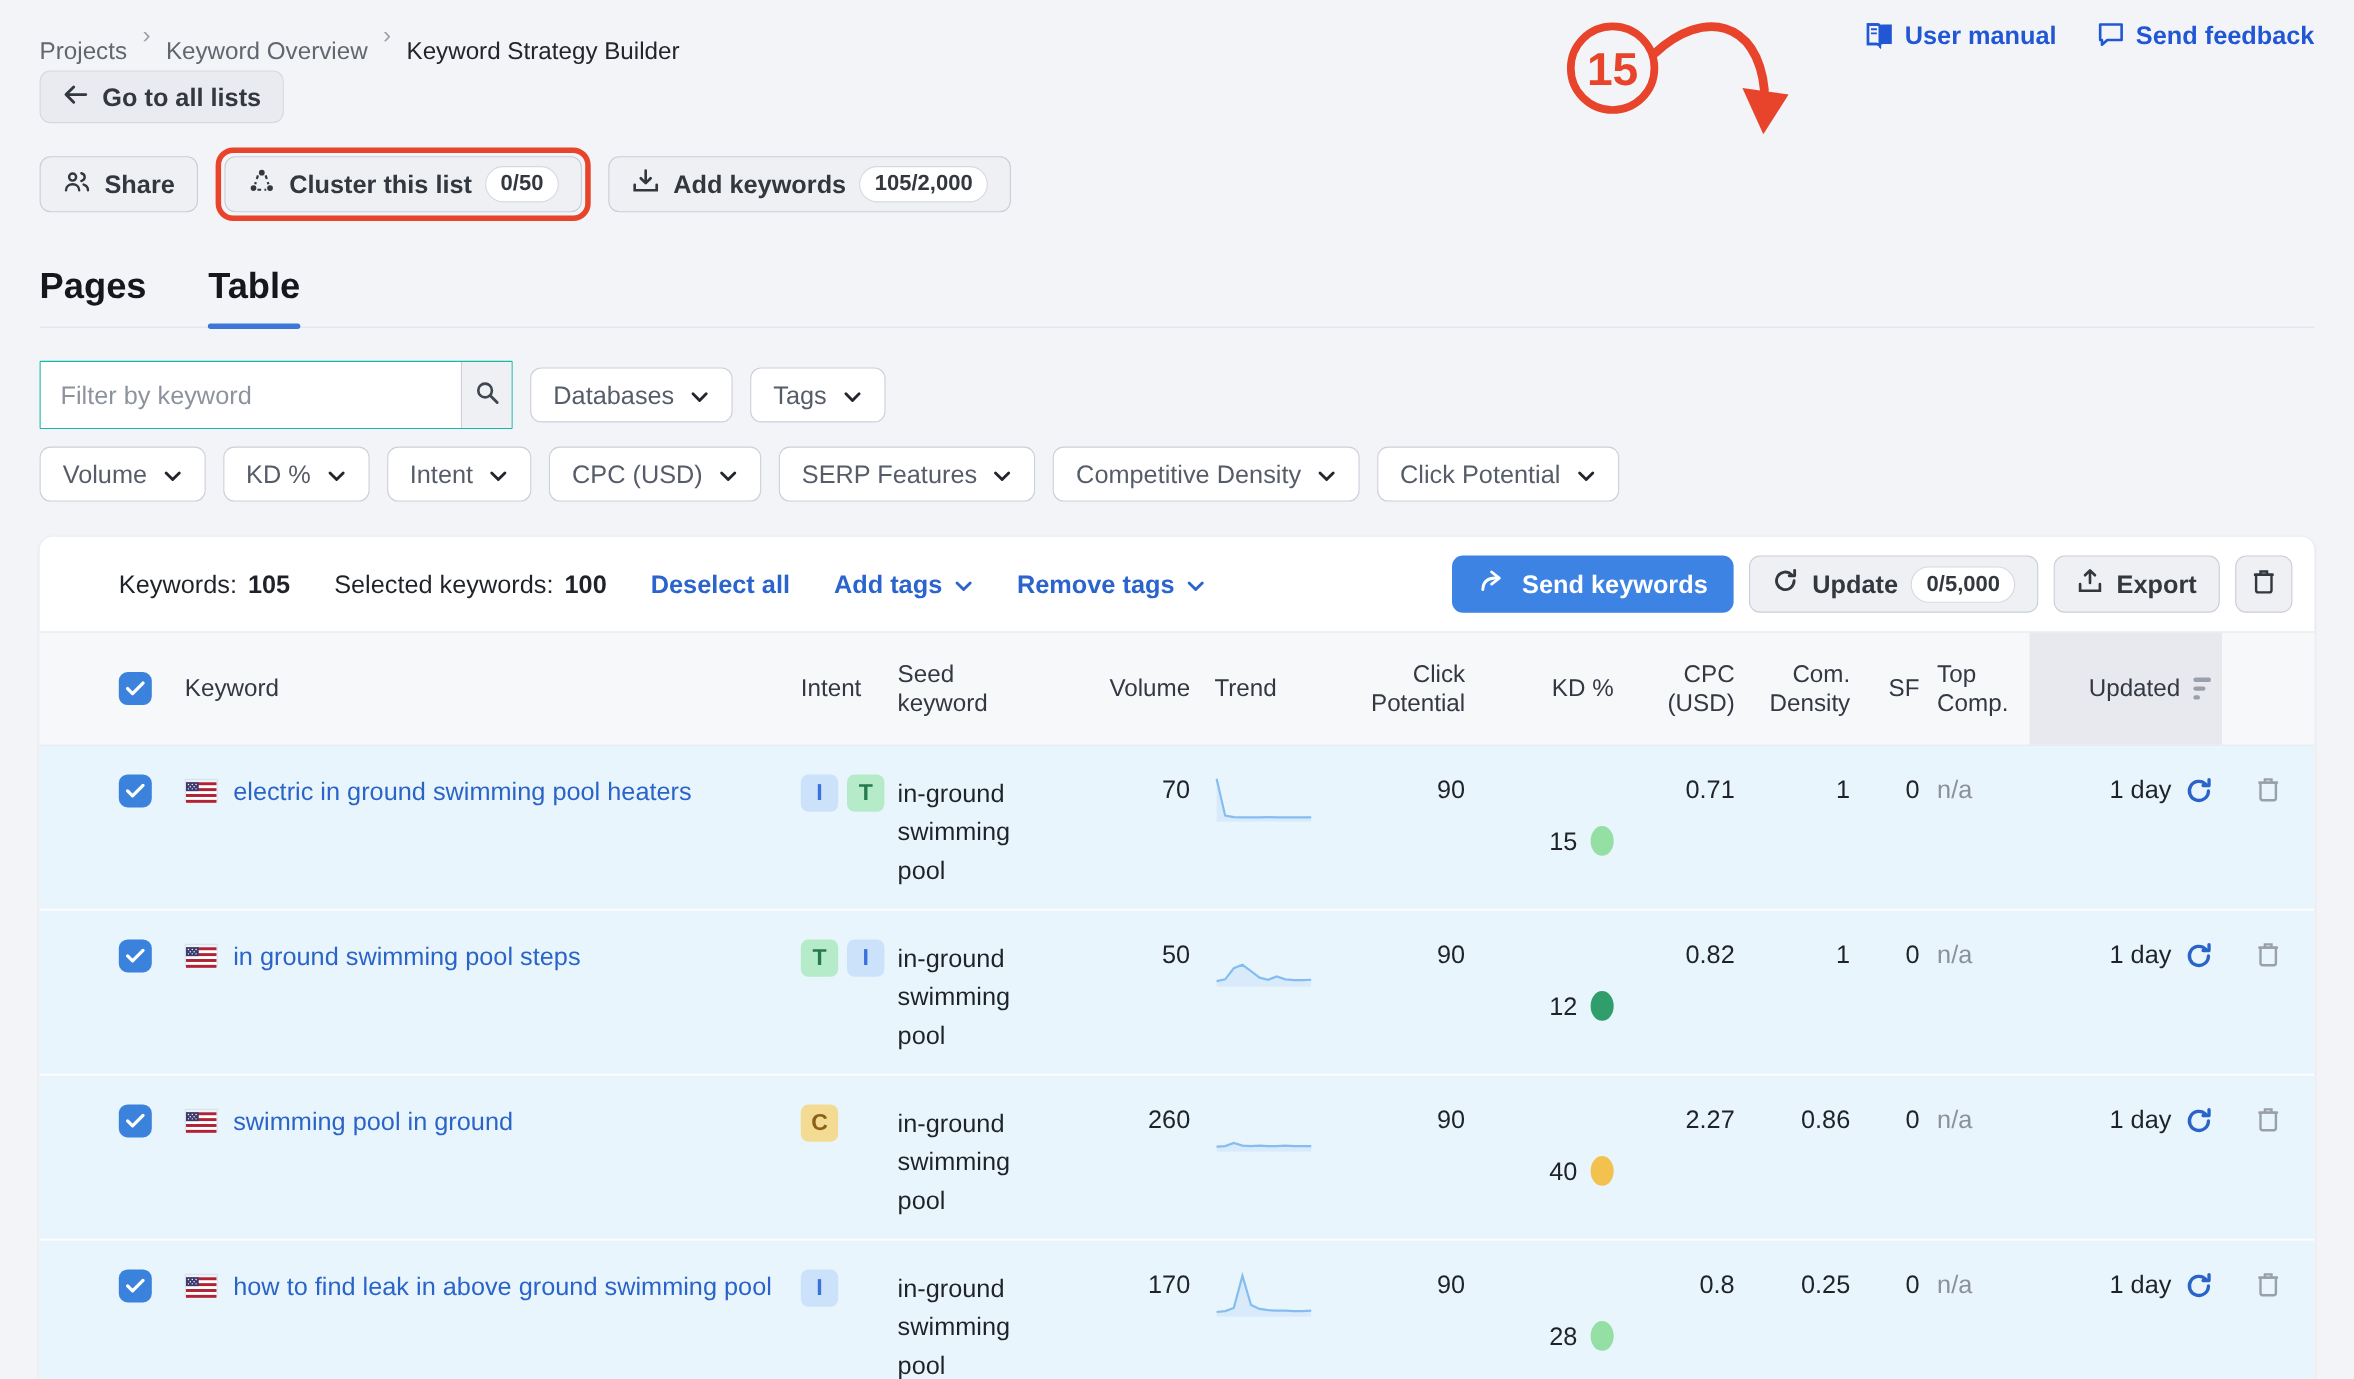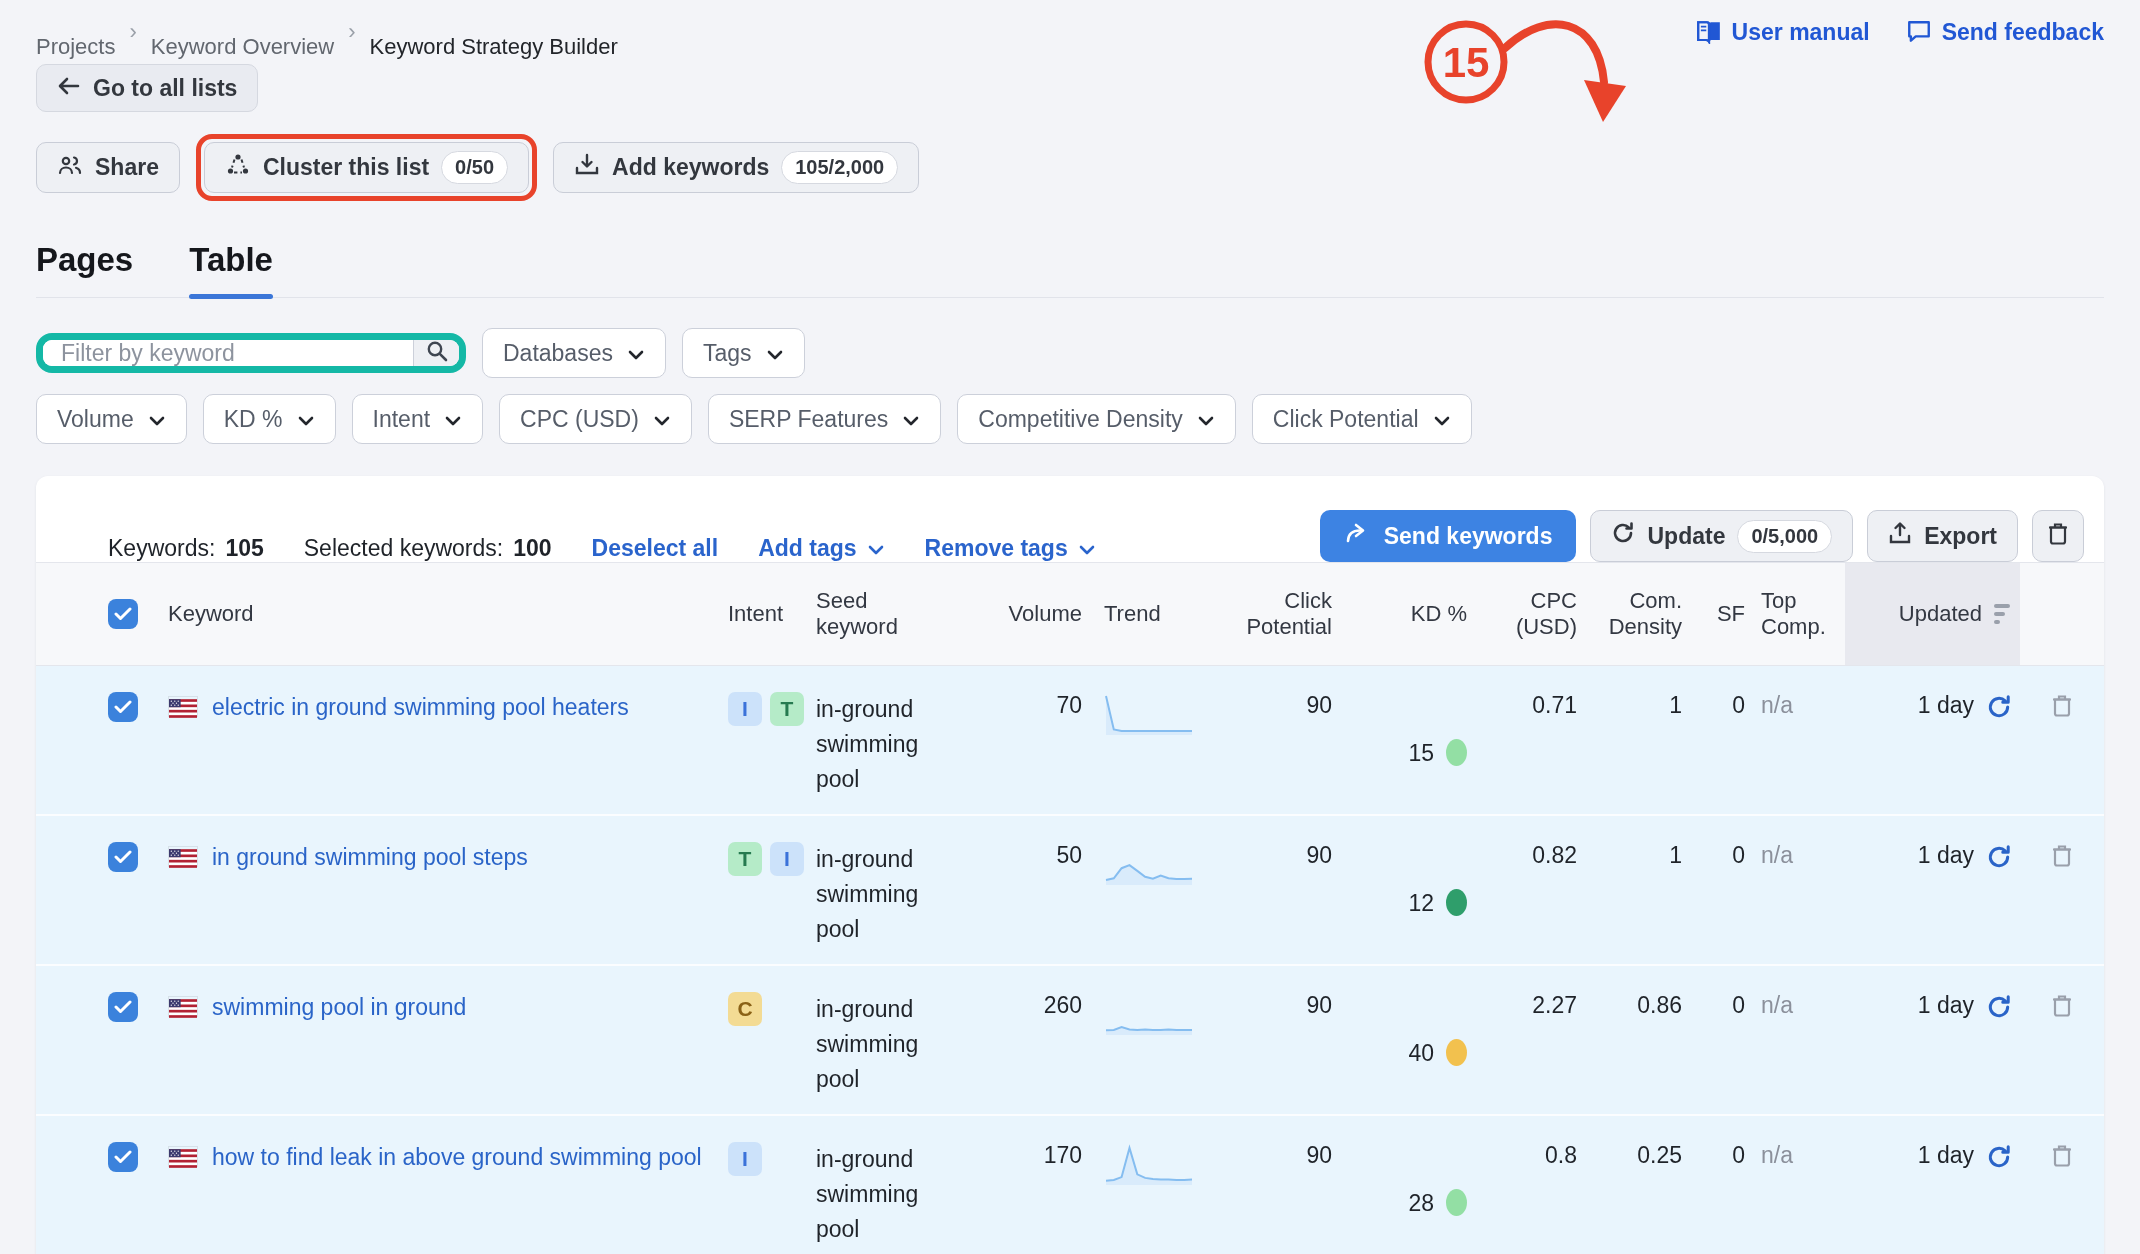--- a/index.html
+++ b/index.html
@@ -47,34 +47,34 @@
   .annotation { position:absolute; left:0; top:0; pointer-events:none; z-index:30; }
 
   
   .tabs { margin-top:40px; display:flex; gap:56px; border-bottom:1px solid #e1e3ea; padding-left:0; }
   .tab { font-size:33px; font-weight:700; color:#15171c; padding-bottom:18px; position:relative; cursor:pointer; }
   .tab.active::after { content:""; position:absolute; left:0; right:0; bottom:-2px; height:5px; background:#3b76d8; border-radius:3px; }
 
   
   .filters-row1 { margin-top:30px; display:flex; gap:16px; align-items:center; }
   .filters-row2 { margin-top:16px; display:flex; gap:16px; align-items:center; }
-  .kw-filter { display:flex; height:40px; width:430px; background:#fff; border:7px solid #14b8a6; border-radius:16px; overflow:hidden; }
+  .kw-filter { display:flex; height:62px; width:430px; background:#fff; border:1px solid #14b8a6; border-radius:1px; overflow:hidden; }
   .kw-filter input { flex:1; border:0; outline:none; padding:0 18px; font-size:23px; color:#1f2329; font-family:inherit; }
   .kw-filter input::placeholder { color:#8d939e; }
   .kw-search { width:46px; background:#eef0f4; border-left:1px solid #ccd0da; display:flex; align-items:center; justify-content:center; cursor:pointer; }
   .pill {
     display:inline-flex; align-items:center; gap:14px; height:50px; padding:0 20px;
     background:#fff; border:1px solid #ccd0da; border-radius:10px;
     font-size:23px; color:#565d69; cursor:pointer; white-space:nowrap;
   }
   .pill svg { flex:none; }
 
   
   .card { margin-top:32px; background:#fff; border-radius:12px 12px 0 0; box-shadow:0 1px 3px rgba(30,35,60,.08); overflow:hidden; }
-  .toolbar { display:flex; align-items:flex-end; height:86px; padding:0 20px 0 72px; gap:40px; }
+  .toolbar { display:flex; align-items:center; height:86px; padding:0 20px 0 72px; gap:40px; }
   .tb-stat { font-size:23px; color:#1f2329; display:flex; gap:10px; }
   .tb-stat b { font-weight:700; }
   .tb-link { font-size:23px; font-weight:700; color:#2a64cc; cursor:pointer; display:flex; align-items:center; gap:10px; }
   .tb-right { margin-left:auto; display:flex; align-items:center; gap:14px; }
   .blue-btn {
     display:inline-flex; align-items:center; gap:14px; height:52px; padding:0 24px;
     background:#3d83e3; color:#fff; border:none; border-radius:10px;
     font-size:23px; font-weight:700; cursor:pointer;
   }
   .icon-btn { width:52px; padding:0; justify-content:center; height:52px; }

